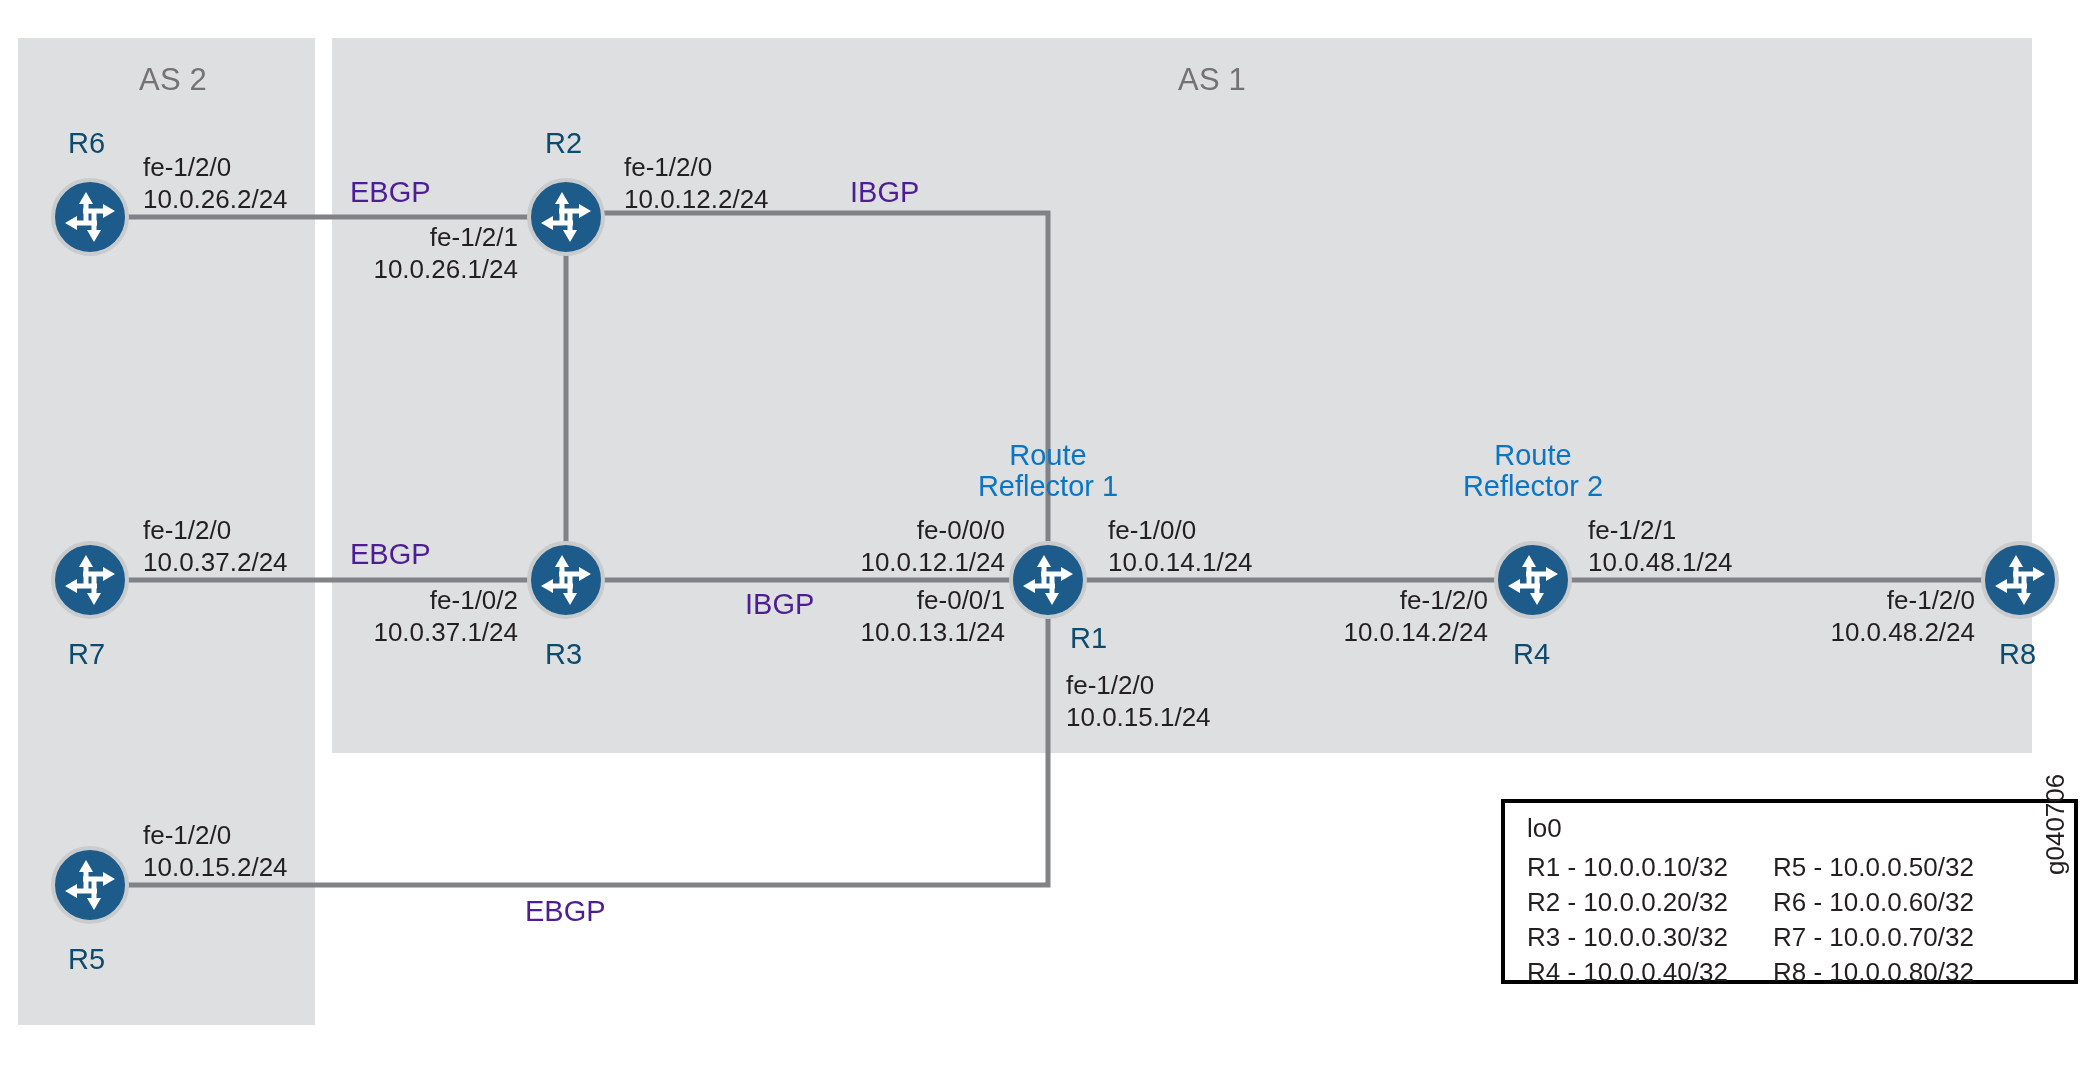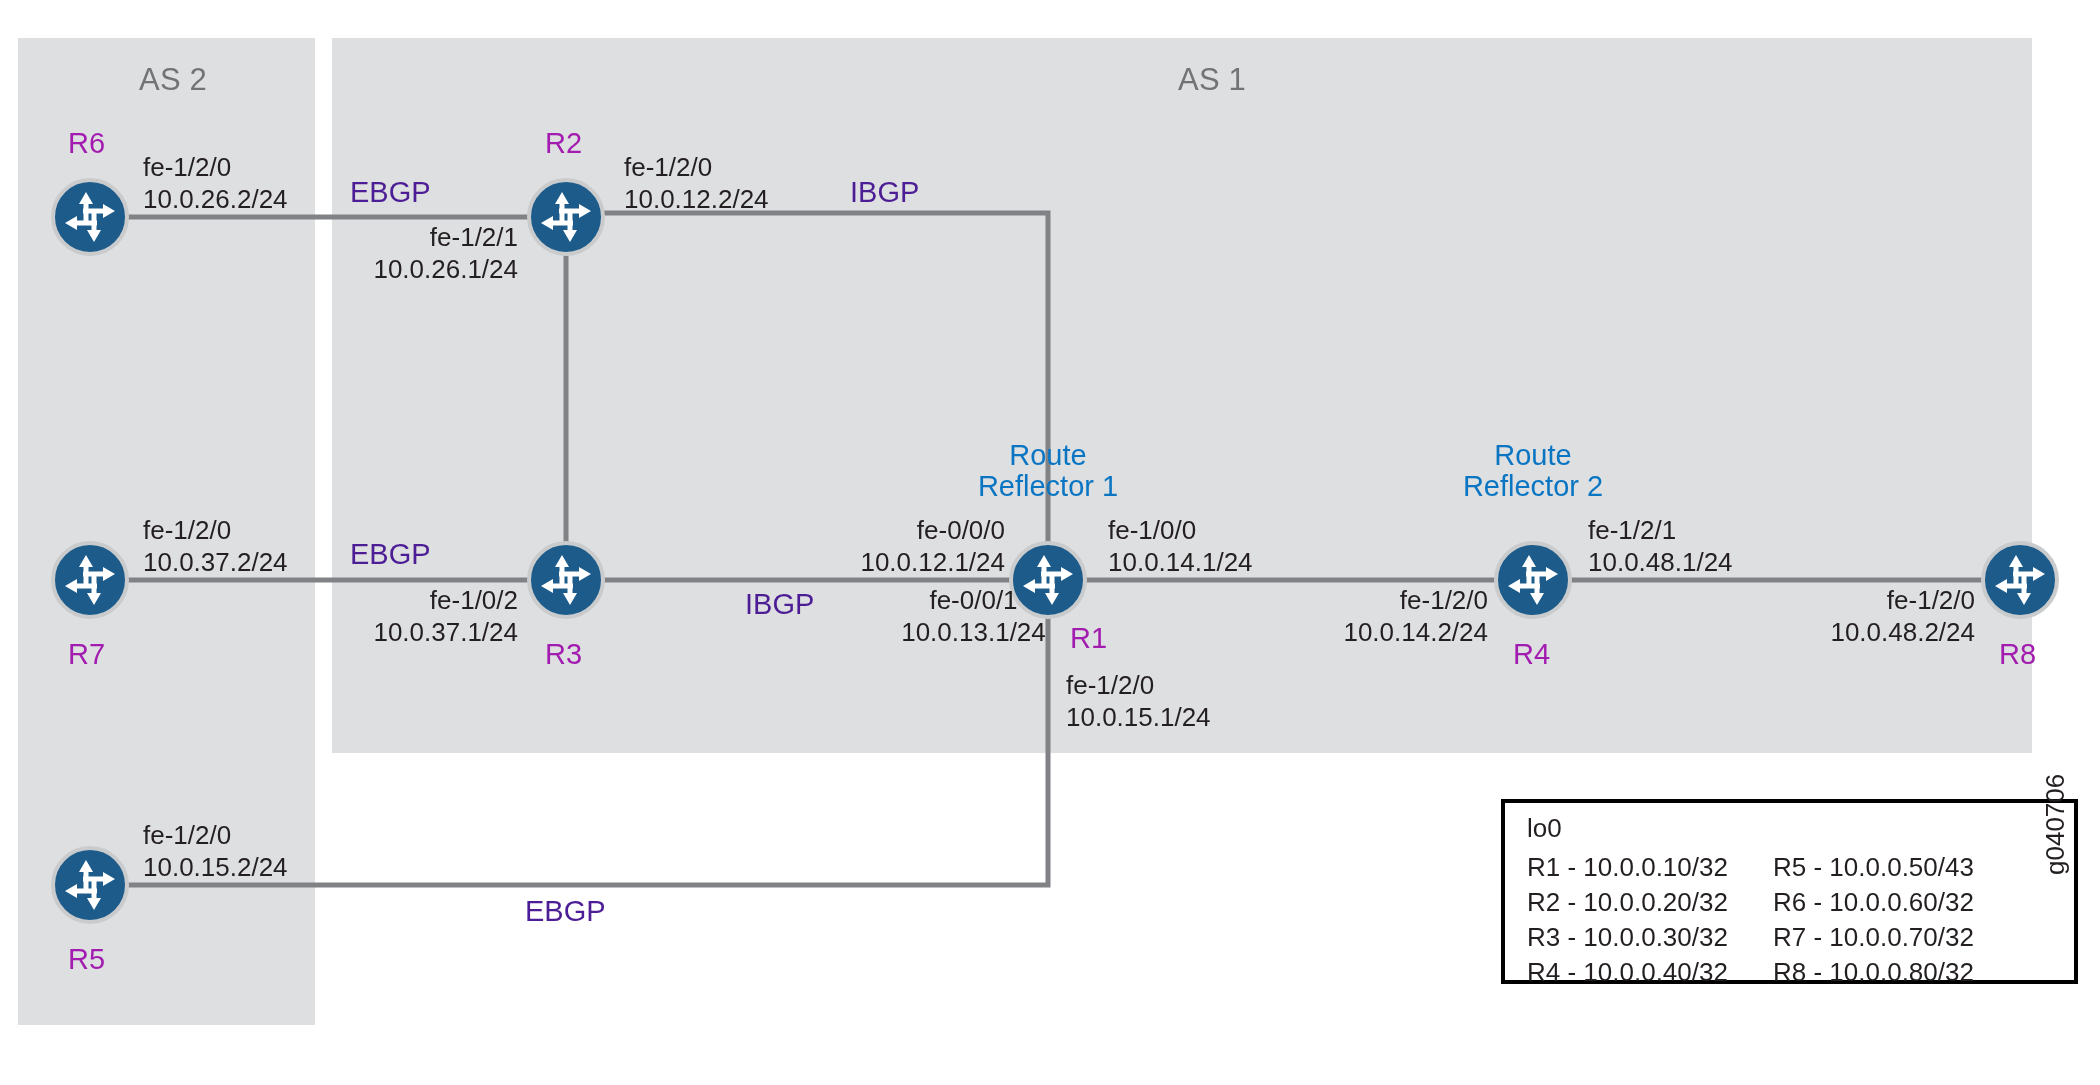--- a/index.html
+++ b/index.html
@@ -9,21 +9,21 @@
   svg#wires{position:absolute;left:0;top:0;width:2100px;height:1085px;}
 
   .as-panel{position:absolute;background:#dedfe1;}
   .as-title{position:absolute;color:#737373;font-size:31px;white-space:nowrap;letter-spacing:.2px;}
 
   .node{position:absolute;width:78px;height:78px;margin-left:-39px;margin-top:-39px;}
   .node .disc{position:absolute;left:0;top:0;width:78px;height:78px;border-radius:50%;
       background:#1d5c8a;border:4px solid #c9cbcd;box-sizing:border-box;}
   .node svg{position:absolute;left:0;top:0;width:78px;height:78px;}
 
-  .node-label{position:absolute;color:#a21caf;font-size:29px;white-space:nowrap;}
+  .node-label{position:absolute;color:#0c4a6e;font-size:29px;white-space:nowrap;}
   .rr-label{position:absolute;color:#0a75c2;font-size:29px;white-space:nowrap;text-align:center;line-height:1.08;}
   .proto-label{position:absolute;color:#4c1d95;font-size:29px;white-space:nowrap;}
   .iface{position:absolute;color:#231f20;font-size:26px;white-space:nowrap;line-height:1.22;}
 
   #legend{position:absolute;left:1501px;top:799px;width:577px;height:185px;
       border:4px solid #000;background:#fff;box-sizing:border-box;}
   #legend .lo0{position:absolute;left:22px;top:10px;font-size:26px;color:#231f20;}
   #legend .col{position:absolute;top:47px;font-size:26px;color:#231f20;line-height:1.33;}
   #legend .colA{left:22px;}
   #legend .colB{left:268px;}
@@ -201,21 +201,21 @@
     <div>fe-1/0/2</div>
     <div>10.0.37.1/24</div>
   </div>
 
 
   <div class="iface" style="left:842px;top:515px;text-align:right;width:163px;">
     <div>fe-0/0/0</div>
     <div>10.0.12.1/24</div>
   </div>
 
-  <div class="iface" style="left:892px;top:585px;text-align:center;width:163px;">
+  <div class="iface" style="left:842px;top:585px;text-align:right;width:163px;">
     <div>fe-0/0/1</div>
     <div>10.0.13.1/24</div>
   </div>
 
   <div class="iface" style="left:1108px;top:515px;">
     <div>fe-1/0/0</div>
     <div>10.0.14.1/24</div>
   </div>
 
   <div class="iface" style="left:1066px;top:670px;">
@@ -245,21 +245,21 @@
 
   <div id="legend">
     <div class="lo0">lo0</div>
     <div class="col colA">
       <div>R1 - 10.0.0.10/32</div>
       <div>R2 - 10.0.0.20/32</div>
       <div>R3 - 10.0.0.30/32</div>
       <div>R4 - 10.0.0.40/32</div>
     </div>
     <div class="col colB">
-      <div>R5 - 10.0.0.50/43</div>
+      <div>R5 - 10.0.0.50/32</div>
       <div>R6 - 10.0.0.60/32</div>
       <div>R7 - 10.0.0.70/32</div>
       <div>R8 - 10.0.0.80/32</div>
     </div>
   </div>
 
   <div id="watermark">g040706</div>
 
 </div>
 

